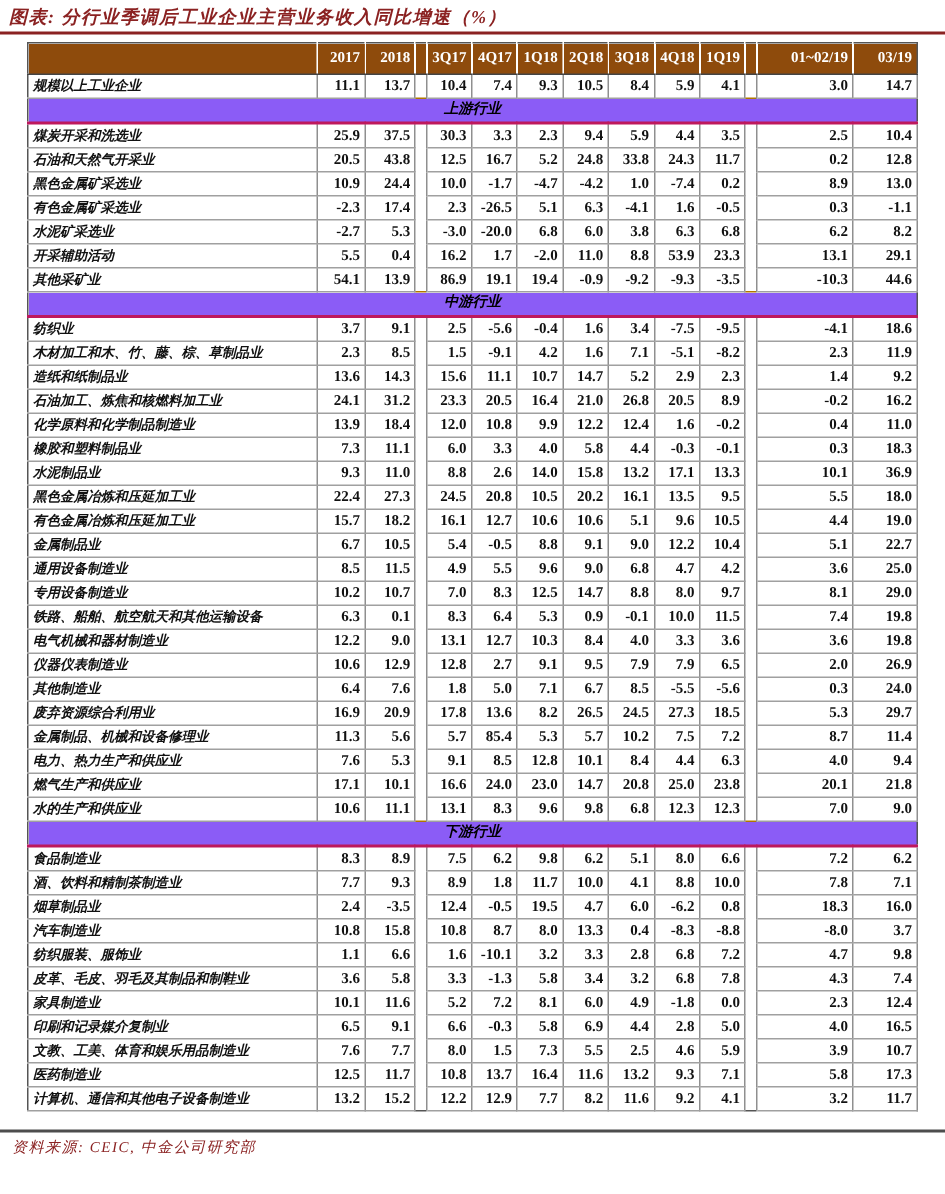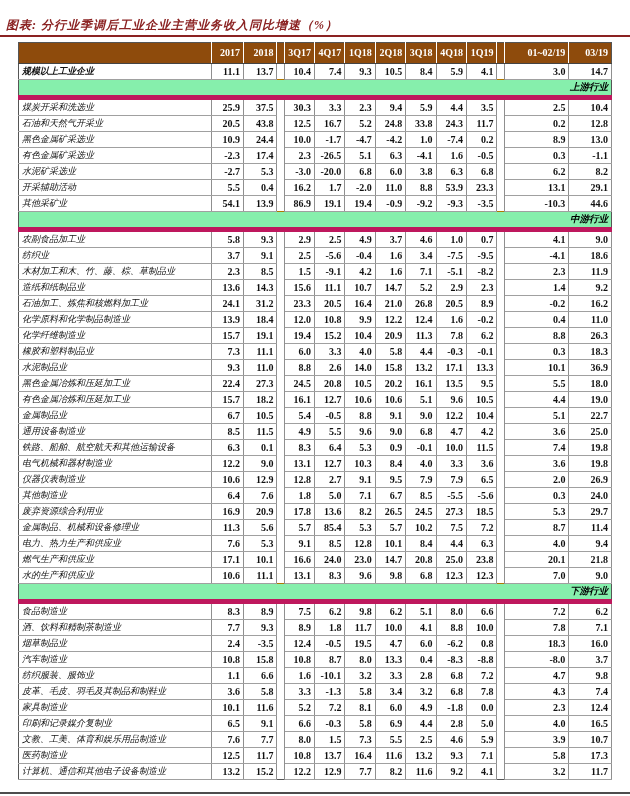--- a/index.html
+++ b/index.html
@@ -1,21 +1,21 @@
 <!DOCTYPE html>
 <html><head>
 <meta charset="utf-8">
 <style>
   html,body{margin:0;padding:0;width:630px;height:796px;overflow:hidden;background:#fff;}
   *{box-sizing:border-box;}
   body{font-family:"Liberation Serif","DejaVu Serif",serif;}
 
   .fig-title{
     color:#8B2222;font-weight:bold;font-style:italic;
-    font-size:12px;line-height:16px;padding:17px 6px 2px 6px;
+    font-size:12px;line-height:16px;padding:3px 6px 2px 6px;
     letter-spacing:1px;
     border-radius:10px;
   }
   .title-rule{border:none;border-top:2px solid #8B2222;margin:0;}
 
   table.tbl{
     border-collapse:collapse;table-layout:fixed;
     margin:5px 18px 12px 18px;width:594px;
     border:1.5px solid #555;
   }
@@ -24,32 +24,32 @@
     overflow:hidden;white-space:nowrap;font-size:10px;
   }
   .tbl thead th{
     background:#8E4B0C;color:#fff;font-weight:bold;
     text-align:right;height:20px;line-height:20px;
     border-bottom:1.5px solid #444;border-left:1px solid rgba(255,255,255,0.25);
   }
   .tbl thead th.lbl{border-left:none;}
   td.label{
     text-align:left;font-style:italic;font-size:9px;color:#111;
-    border-right:1px solid #8f8f8f;border-bottom:1px solid #a0a0a0;
+    border-right:1px solid #8f8f8f;border-bottom:1px solid #a0a0a0;font-weight:bold;
   }
   td.num{
     text-align:right;font-weight:bold;color:#111;
     border-right:1px solid #8f8f8f;border-bottom:1px solid #a0a0a0;
   }
   td.gap{border-right:1px solid #8f8f8f;border-bottom:none;background:#fff;padding:0;}
   tr.total td{font-weight:bold;}
   tr.section td{
-    background:#86efac;color:#000;font-weight:bold;font-style:italic;
-    font-size:9.5px;text-align:right;
-    border-top:1px solid #b07800;border-bottom:5px solid #be185d;
+    background:#8b5cf6;color:#000;font-weight:bold;font-style:italic;
+    font-size:9.5px;text-align:center;
+    border-top:1px solid #b07800;border-bottom:2px solid #be185d;
   }
   .src-rule{border:none;border-top:2.5px solid #4d4d4d;margin:4px 0 0 0;}
   .source{
     color:#8B2222;font-style:italic;font-size:10px;
     padding:3px 0 0 8px;letter-spacing:1px;
   }
 </style>
 </head>
 <body>
 
@@ -220,36 +220,20 @@
         <td class="num">-9.3</td>
         <td class="num">-3.5</td>
         <td class="gap"></td>
         <td class="num">-10.3</td>
         <td class="num">44.6</td>
       </tr>
       <tr class="section">
         <td colspan="14">中游行业</td>
       </tr>
       <tr>
-        <td class="label">农副食品加工业</td>
-        <td class="num">5.8</td>
-        <td class="num">9.3</td>
-        <td class="gap"></td>
-        <td class="num">2.9</td>
-        <td class="num">2.5</td>
-        <td class="num">4.9</td>
-        <td class="num">3.7</td>
-        <td class="num">4.6</td>
-        <td class="num">1.0</td>
-        <td class="num">0.7</td>
-        <td class="gap"></td>
-        <td class="num">4.1</td>
-        <td class="num">9.0</td>
-      </tr>
-      <tr>
         <td class="label">纺织业</td>
         <td class="num">3.7</td>
         <td class="num">9.1</td>
         <td class="gap"></td>
         <td class="num">2.5</td>
         <td class="num">-5.6</td>
         <td class="num">-0.4</td>
         <td class="num">1.6</td>
         <td class="num">3.4</td>
         <td class="num">-7.5</td>
@@ -316,36 +300,20 @@
         <td class="num">9.9</td>
         <td class="num">12.2</td>
         <td class="num">12.4</td>
         <td class="num">1.6</td>
         <td class="num">-0.2</td>
         <td class="gap"></td>
         <td class="num">0.4</td>
         <td class="num">11.0</td>
       </tr>
       <tr>
-        <td class="label">化学纤维制造业</td>
-        <td class="num">15.7</td>
-        <td class="num">19.1</td>
-        <td class="gap"></td>
-        <td class="num">19.4</td>
-        <td class="num">15.2</td>
-        <td class="num">10.4</td>
-        <td class="num">20.9</td>
-        <td class="num">11.3</td>
-        <td class="num">7.8</td>
-        <td class="num">6.2</td>
-        <td class="gap"></td>
-        <td class="num">8.8</td>
-        <td class="num">26.3</td>
-      </tr>
-      <tr>
         <td class="label">橡胶和塑料制品业</td>
         <td class="num">7.3</td>
         <td class="num">11.1</td>
         <td class="gap"></td>
         <td class="num">6.0</td>
         <td class="num">3.3</td>
         <td class="num">4.0</td>
         <td class="num">5.8</td>
         <td class="num">4.4</td>
         <td class="num">-0.3</td>
@@ -428,20 +396,36 @@
         <td class="num">9.6</td>
         <td class="num">9.0</td>
         <td class="num">6.8</td>
         <td class="num">4.7</td>
         <td class="num">4.2</td>
         <td class="gap"></td>
         <td class="num">3.6</td>
         <td class="num">25.0</td>
       </tr>
       <tr>
+        <td class="label">专用设备制造业</td>
+        <td class="num">10.2</td>
+        <td class="num">10.7</td>
+        <td class="gap"></td>
+        <td class="num">7.0</td>
+        <td class="num">8.3</td>
+        <td class="num">12.5</td>
+        <td class="num">14.7</td>
+        <td class="num">8.8</td>
+        <td class="num">8.0</td>
+        <td class="num">9.7</td>
+        <td class="gap"></td>
+        <td class="num">8.1</td>
+        <td class="num">29.0</td>
+      </tr>
+      <tr>
         <td class="label">铁路、船舶、航空航天和其他运输设备</td>
         <td class="num">6.3</td>
         <td class="num">0.1</td>
         <td class="gap"></td>
         <td class="num">8.3</td>
         <td class="num">6.4</td>
         <td class="num">5.3</td>
         <td class="num">0.9</td>
         <td class="num">-0.1</td>
         <td class="num">10.0</td>

